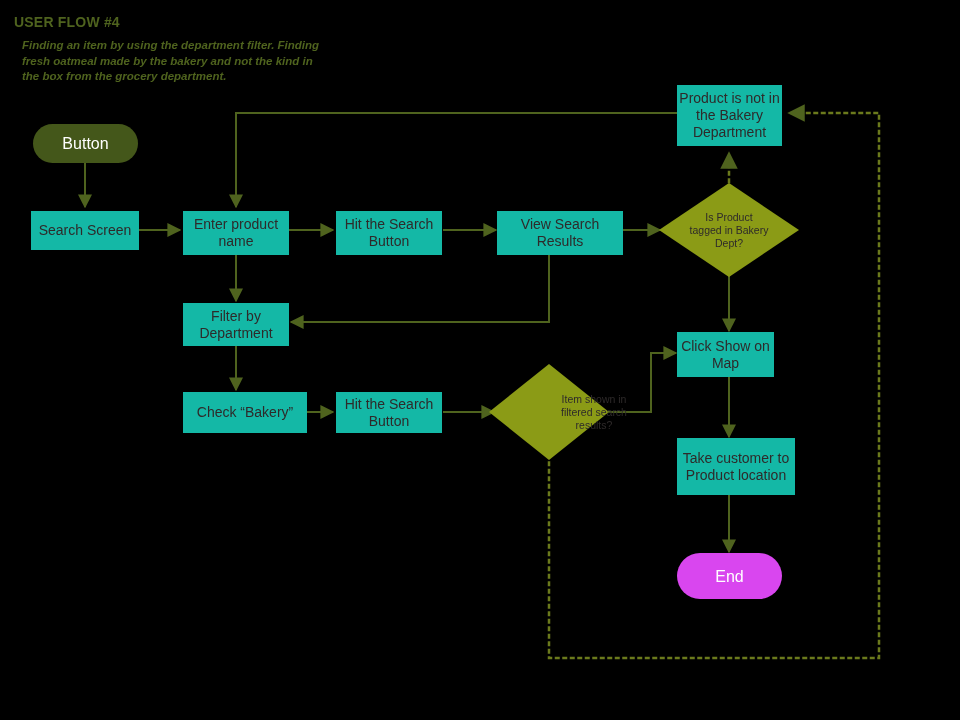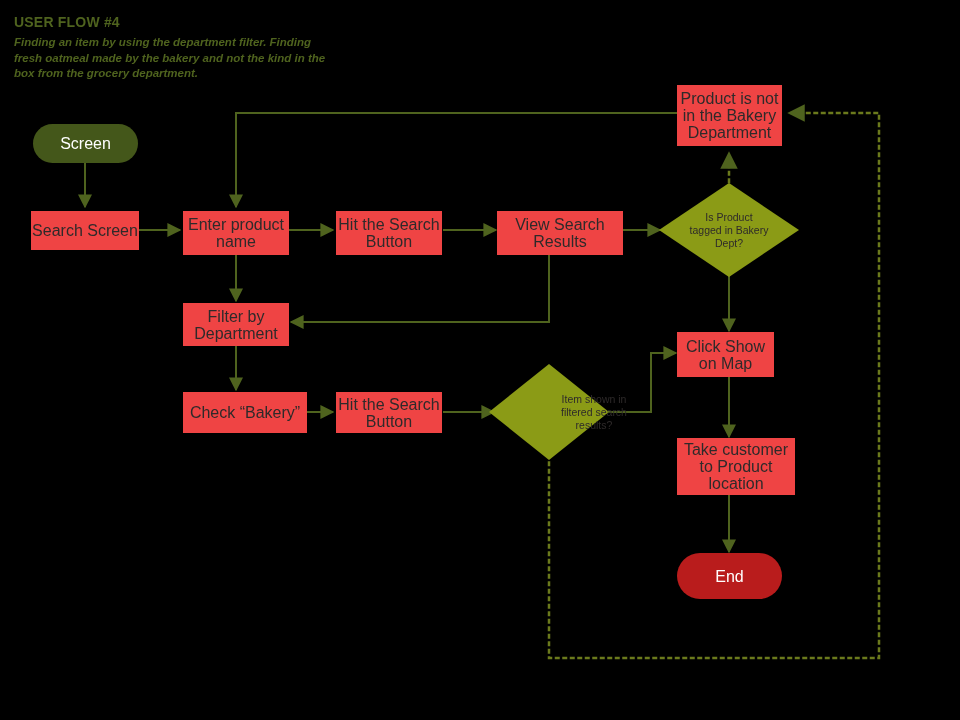--- a/index.html
+++ b/index.html
@@ -35,44 +35,44 @@
     margin: 0 0 5px 0;
     line-height: 16px;
   }
   .subtitle {
     font-family: "Liberation Sans", sans-serif;
     font-style: italic;
     font-weight: bold;
     font-size: 11.5px;
     line-height: 15.5px;
     color: #4f631e;
-    margin: 0;
+    margin: 8px;
   }
   
   .node {
     position: absolute;
     box-sizing: border-box;
     display: flex;
     align-items: center;
     justify-content: center;
     text-align: center;
   }
   .proc {
-    background: #ef4444;
+    background: #14b8a6;
     color: #2e2a2a;
-    font-size: 16px;
+    font-size: 14px;
     line-height: 17px;
   }
   .term {
     color: #ffffff;
     font-size: 16px;
     line-height: 19px;
   }
   .term-start { background: #44571a; border-radius: 26px; }
-  .term-end   { background: #b91c1c; border-radius: 26px; }
+  .term-end   { background: #d946ef; border-radius: 26px; }
   .diamond-wrap {
     position: absolute;
   }
   .diamond-label {
     position: absolute;
     left: 0; top: 0;
     width: 100%;
     height: 100%;
     display: flex;
     align-items: center;
@@ -139,21 +139,21 @@
     <polygon points="549,364 609,412 549,460 489,412" fill="#8b9b16"></polygon>
   </g>
 </svg>
 
 <div class="header">
   <div class="title">USER FLOW #4</div>
   <div class="subtitle">Finding an item by using the department filter. Finding fresh oatmeal made by the bakery and not the kind in the box from the grocery department.</div>
 </div>
 
 <div class="node term term-start" style="left:33px; top:124px; width:105px; height:39px;">
-  <span>Screen</span>
+  <span>Button</span>
 </div>
 
 <div class="node term term-end" style="left:677px; top:553px; width:105px; height:46px;">
   <span>End</span>
 </div>
 
 <div class="node proc" style="left:31px; top:211px; width:108px; height:39px;">
   <span>Search Screen</span>
 </div>
 

